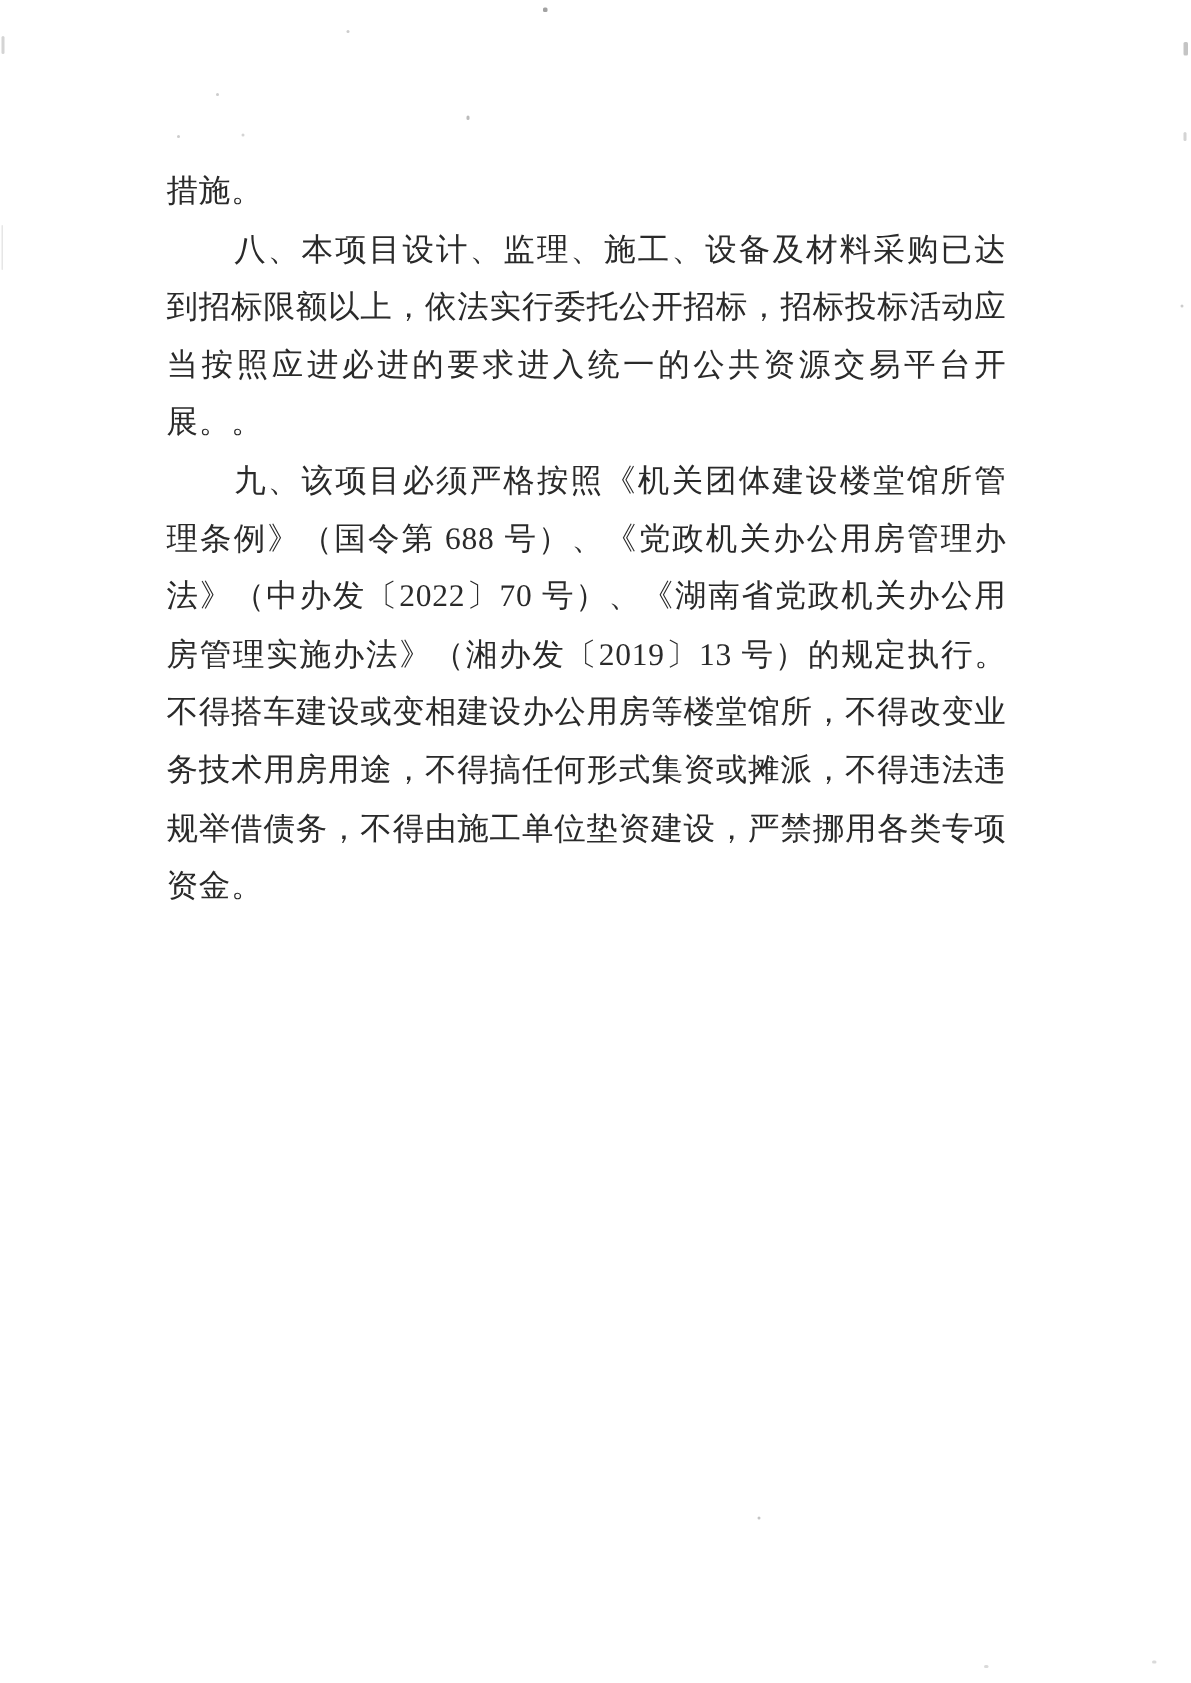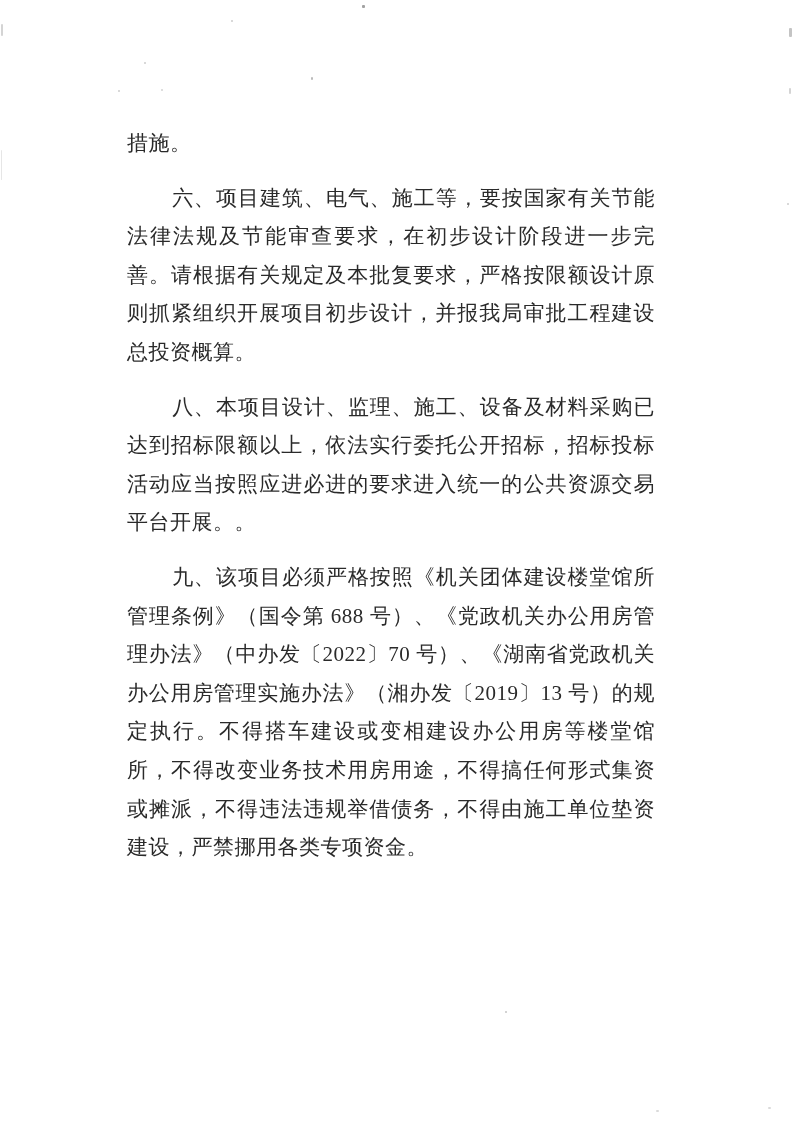--- a/index.html
+++ b/index.html
@@ -21,21 +21,21 @@
     left: 111px;
     top: 108px;
     width: 560px;
     color: #2a2a2a;
     font-size: 21px;
     line-height: 38.6px;
     letter-spacing: 0.5px;
     text-align: justify;
   }
   .doc-body p {
-    margin: 16px;
+    margin: 0;
     padding: 0;
   }
   .doc-body p.indent {
     text-indent: 2.15em;
   }
   
   .speck {
     position: absolute;
     background: #555;
     border-radius: 1px;
@@ -55,21 +55,20 @@
   .s13 { left: 768px; top: 1107px; width: 3px; height: 2px; opacity: .22; }
   .s14 { left: 789px; top: 88px;  width: 2px; height: 6px; opacity: .25; }
 </style>
 </head>
 <body>
 
 <div class="page">
 
   <div class="doc-body">
     <p>措施。</p>
-    <p class="indent">六、项目建筑、电气、施工等，要按国家有关节能法律法规及节能审查要求，在初步设计阶段进一步完善。请根据有关规定及本批复要求，严格按限额设计原则抓紧组织开展项目初步设计，并报我局审批工程建设总投资概算。</p>
     <p class="indent">八、本项目设计、监理、施工、设备及材料采购已达到招标限额以上，依法实行委托公开招标，招标投标活动应当按照应进必进的要求进入统一的公共资源交易平台开展。。</p>
     <p class="indent">九、该项目必须严格按照《机关团体建设楼堂馆所管理条例》（国令第 688 号）、《党政机关办公用房管理办法》（中办发〔2022〕70 号）、《湖南省党政机关办公用房管理实施办法》（湘办发〔2019〕13 号）的规定执行。不得搭车建设或变相建设办公用房等楼堂馆所，不得改变业务技术用房用途，不得搞任何形式集资或摊派，不得违法违规举借债务，不得由施工单位垫资建设，严禁挪用各类专项资金。</p>
   </div>
 
   <div class="speck s1"></div>
   <div class="speck s2"></div>
   <div class="speck s3"></div>
   <div class="speck s4"></div>
   <div class="speck s5"></div>
   <div class="speck s6"></div>

